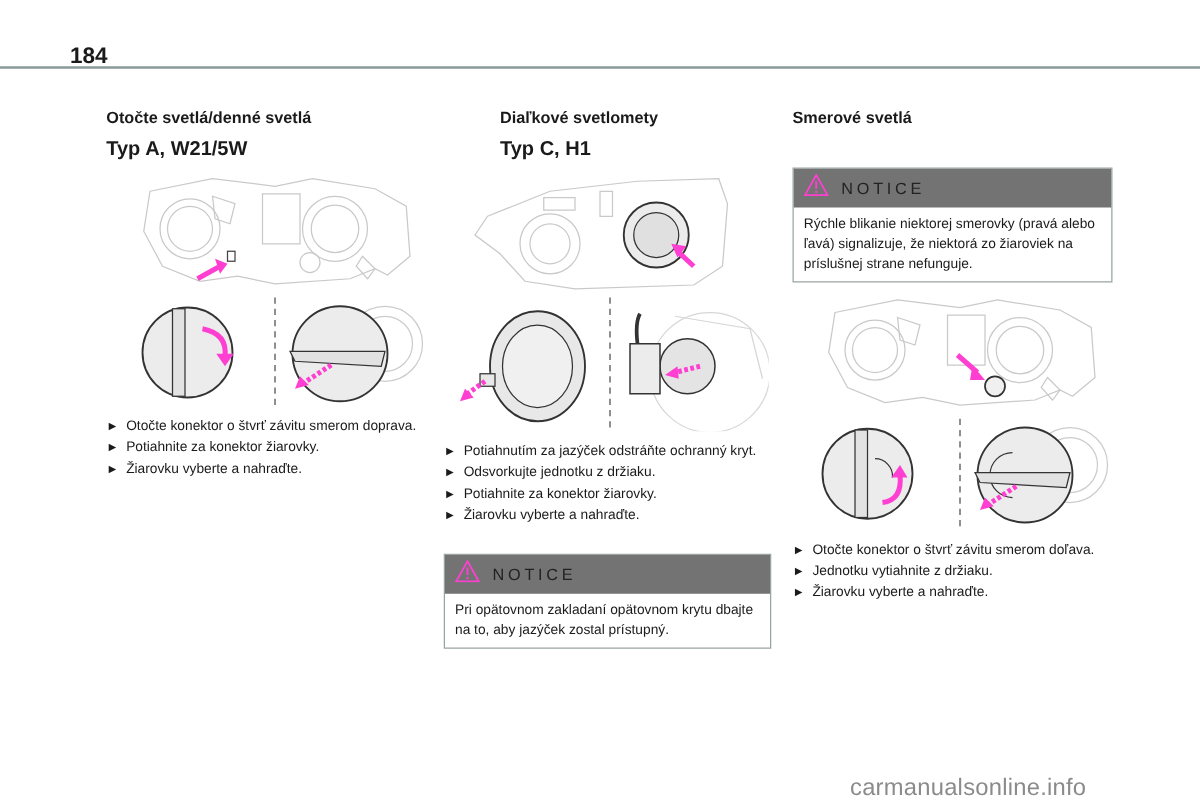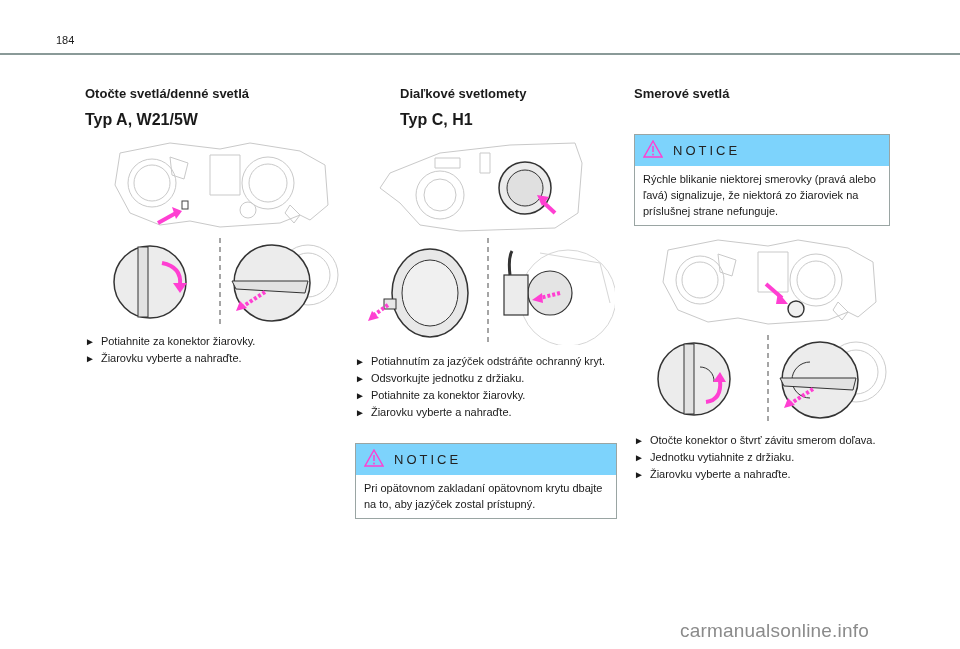--- a/index.html
+++ b/index.html
@@ -1,34 +1,34 @@
 <!DOCTYPE html>
 <html><head>
 <meta charset="utf-8">
 <style>
   html, body { margin: 0; padding: 0; }
   body {
     width: 960px; height: 649px; background: #ffffff; position: relative; overflow: hidden;
     font-family: "Liberation Sans", sans-serif; color: #1a1a1a;
   }
-  .page-number { position: absolute; left: 56px; top: 34px; font-size: 11px; font-weight: normal; }
+  .page-number { position: absolute; left: 56px; top: 34px; font-size: 18px; font-weight: bold; }
   .top-rule { position: absolute; left: 0; top: 53px; width: 960px; height: 2px; background: #8a9a98; }
   .col { position: absolute; top: 84px; }
   .col-1 { left: 85px; width: 260px; }
   .col-2 { left: 355px; width: 262px; margin-left: 45px; }
   .col-3 { left: 634px; width: 256px; }
   h2 { margin: 0; font-size: 13px; font-weight: bold; height: 20px; line-height: 20px; }
   h3 { margin: 0; font-size: 16px; font-weight: bold; margin-top: 8px; height: 16px; line-height: 16px; }
   .fig { position: absolute; }
   .fig svg { display: block; }
   .steps { position: absolute; font-size: 11px; line-height: 16px; }
   .steps p { margin: 0; }
   .bullet { font-size: 10px; margin-right: 6px; }
   .notice { position: absolute; border: 1px solid #9aa5a3; background: #fff; }
-  .notice-head { background: #7dd3fc; height: 31px; display: flex; align-items: center; padding-left: 8px; }
+  .notice-head { background: #737373; height: 31px; display: flex; align-items: center; padding-left: 8px; }
   .notice-title { font-size: 13px; letter-spacing: 3px; margin-left: 10px; color: #222; }
   .notice-body { font-size: 11px; line-height: 16px; padding: 5px 8px 6px 8px; }
   .watermark { position: absolute; left: 680px; top: 620px; font-size: 19px; color: #8b8b8b; letter-spacing: 0.2px; }
 </style>
 </head>
 <body>
 
 <div class="page-number">184</div>
 <div class="top-rule"></div>
 
@@ -59,20 +59,21 @@
     <path d="M73 148 L87 148 L80 158 Z" fill="#ff3fd2"></path>
     <circle cx="208" cy="140" r="30" fill="none" stroke="#ccc"></circle>
       <circle cx="208" cy="140" r="22" fill="none" stroke="#ccc"></circle>
     <circle cx="172" cy="148" r="38" fill="#ececec" stroke="#333" stroke-width="1.5"></circle>
     <path d="M132 146 L208 146 L205 158 L136 154 Z" fill="#e2e2e2" stroke="#333" stroke-width="1"></path>
     <path d="M165 157 L142 172" stroke="#ff3fd2" stroke-width="4" stroke-dasharray="3,2"></path>
     <path d="M136 176 L140 166 L147 173 Z" fill="#ff3fd2"></path>
   </svg>
 </div>
 <div class="steps" style="left:85px; top:333px; width:260px;">
+  <p><span class="bullet">►</span><span>Otočte konektor o štvrť závitu smerom doprava.</span></p>
   <p><span class="bullet">►</span><span>Potiahnite za konektor žiarovky.</span></p>
   <p><span class="bullet">►</span><span>Žiarovku vyberte a nahraďte.</span></p>
 </div>
 
 <div class="col col-2">
   <h2>Diaľkové svetlomety</h2>
   <h3>Typ C, H1</h3>
 </div>
 <div class="fig" style="left:360px; top:133px;">
   <svg width="255" height="212" viewBox="0 0 255 212">

